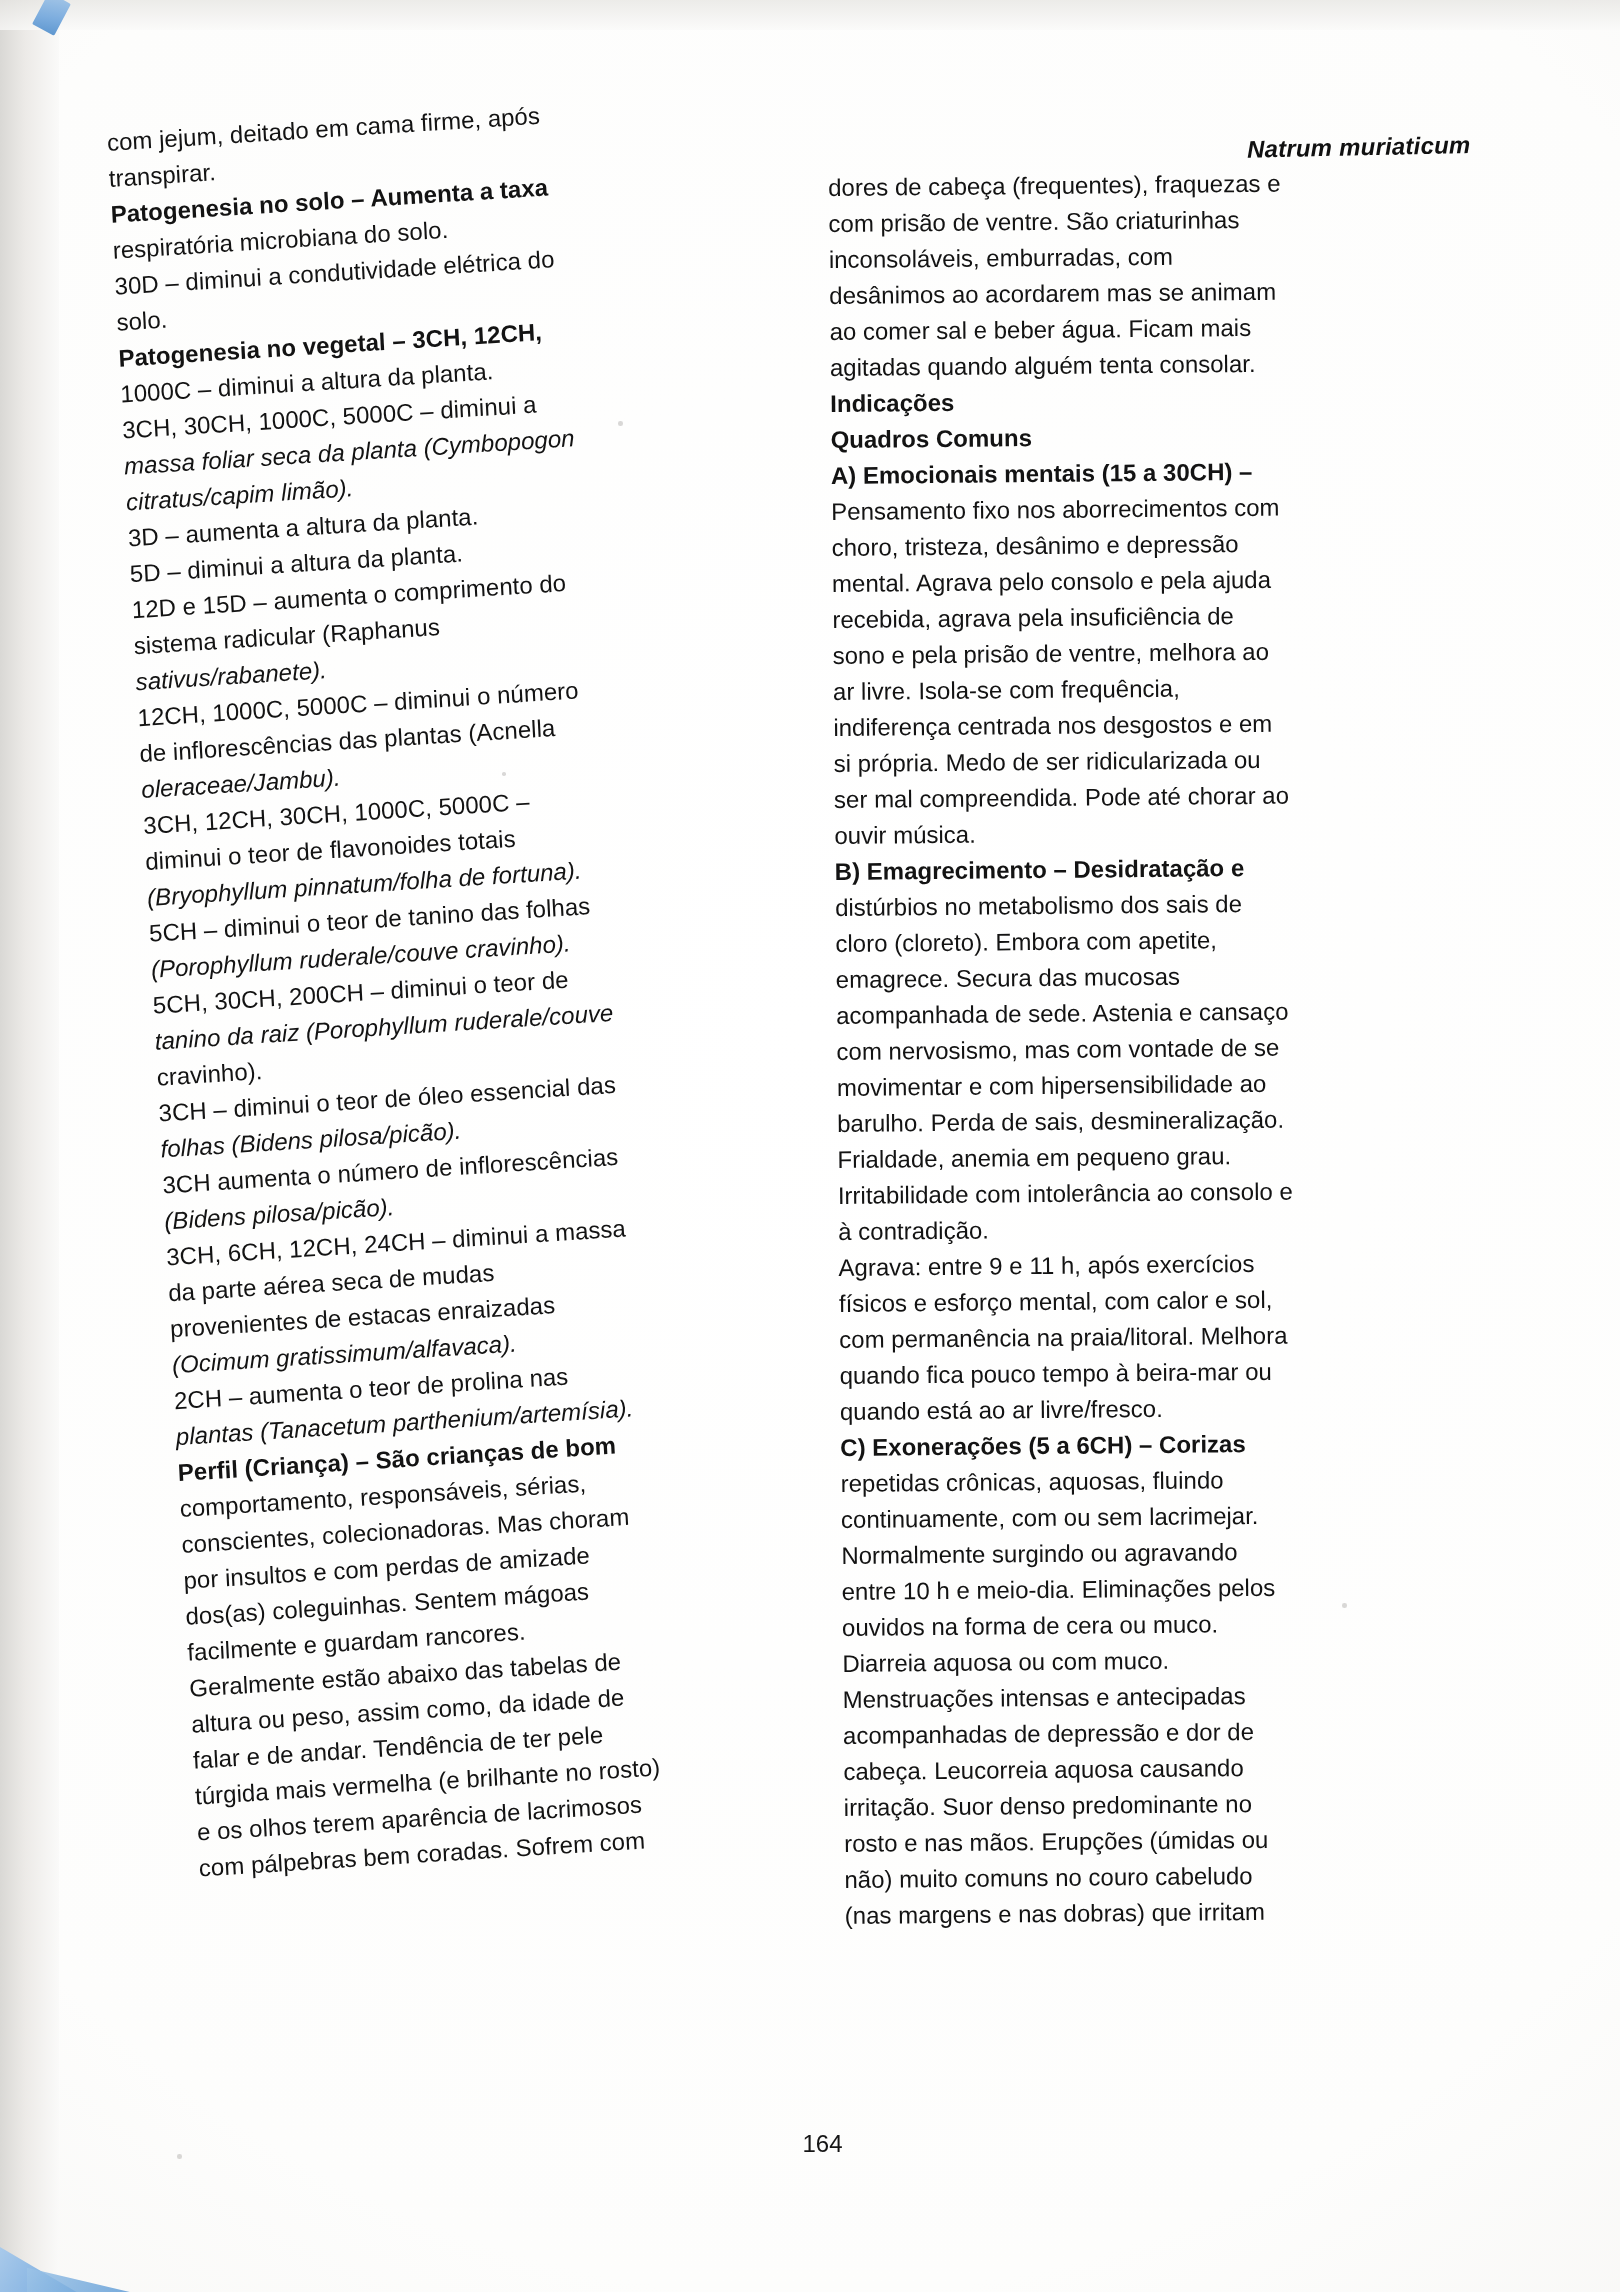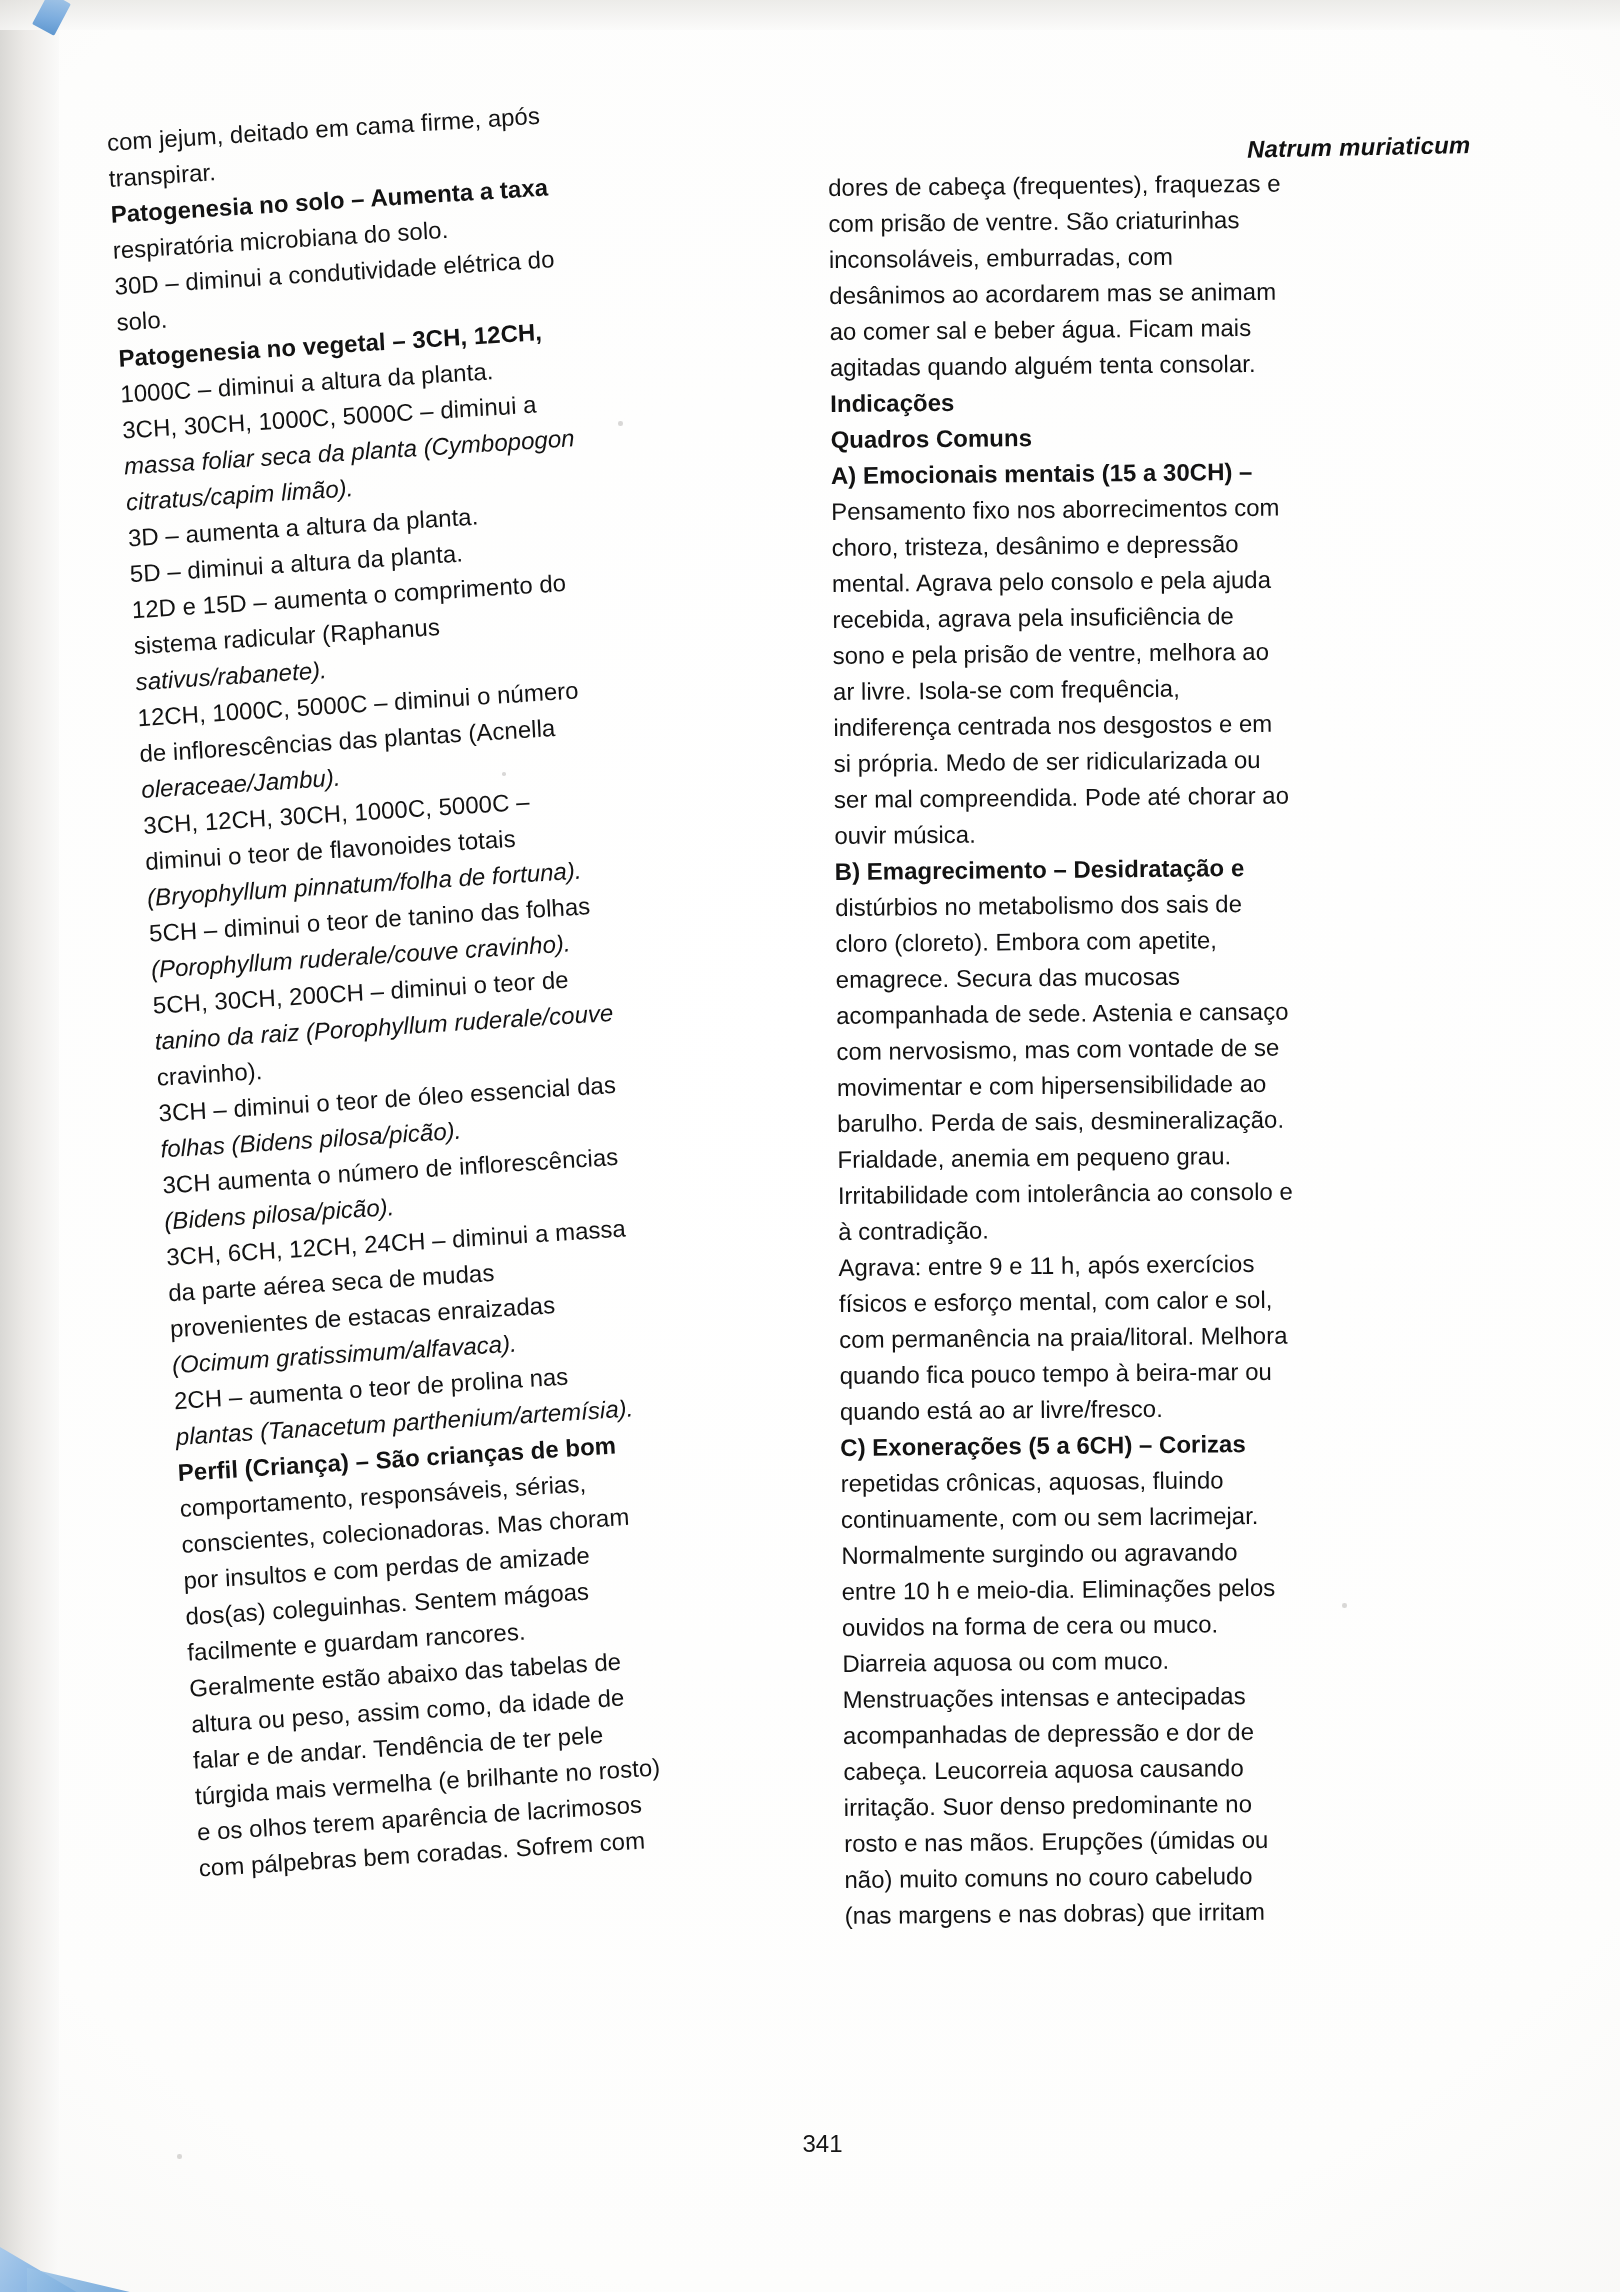--- a/index.html
+++ b/index.html
@@ -250,15 +250,15 @@
   <span class="ln">Menstruações intensas e antecipadas</span>
   <span class="ln">acompanhadas de depressão e dor de</span>
   <span class="ln">cabeça. Leucorreia aquosa causando</span>
   <span class="ln">irritação. Suor denso predominante no</span>
   <span class="ln">rosto e nas mãos. Erupções (úmidas ou</span>
   <span class="ln">não) muito comuns no couro cabeludo</span>
   <span class="ln">(nas margens e nas dobras) que irritam</span>
 </div>
 
 <div class="folio">
-  <span>341</span>
+  <span>164</span>
 </div>
 
 
 </body></html>

